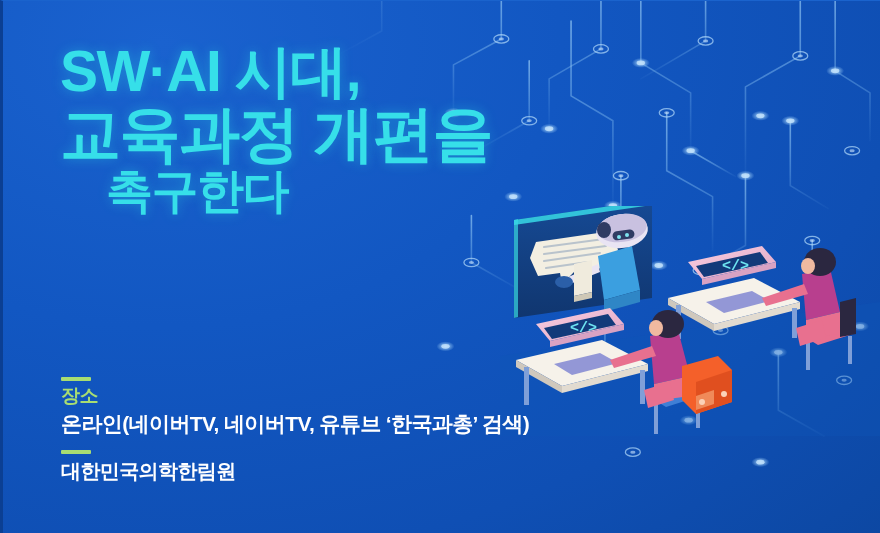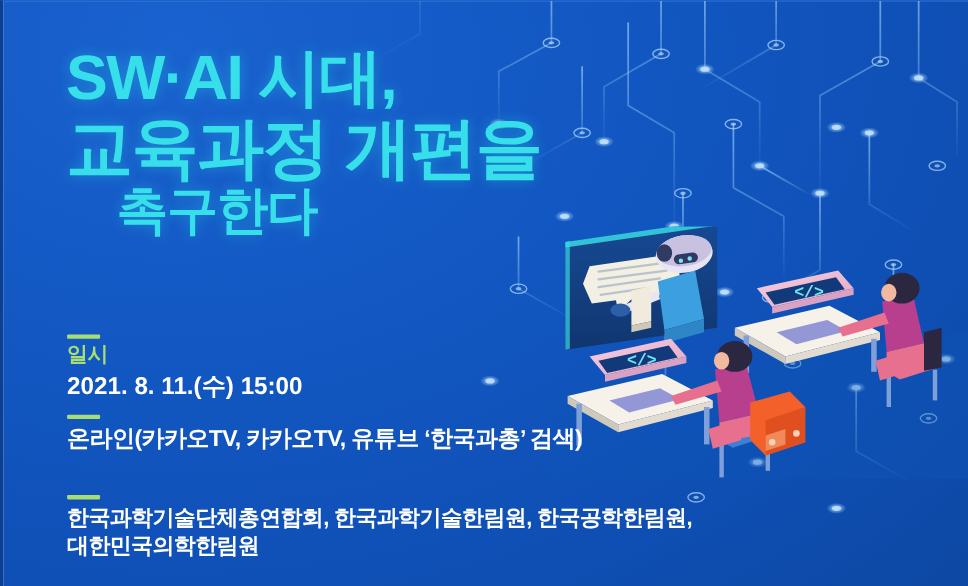--- a/index.html
+++ b/index.html
@@ -333,30 +333,25 @@
       <g>
         <path d="M182 160 L218 150 L232 164 L232 196 L196 208 L182 194 Z" fill="#f4602a"></path>
         <path d="M196 176 L232 164 L232 196 L196 208 Z" fill="#e04f1f"></path>
         <path d="M196 190 L214 184 L214 198 L196 204 Z" fill="#f08a5a"></path>
         <circle cx="202" cy="196" r="3" fill="#fbd2b8"></circle>
         <circle cx="224" cy="188" r="3" fill="#fbd2b8"></circle>
       </g>
     </g>
   </svg>
 
-  <div class="info" id="info-date">
-    <div class="accent-bar"></div>
-    <div class="info-label">일시</div>
-    <div class="info-value">2021. 8. 11.(수) 15:00</div>
-  </div>
 
   <div class="info" id="info-venue">
     <div class="accent-bar"></div>
-    <div class="info-value">온라인(카카오TV, 카카오TV, 유튜브 ‘한국과총’ 검색)</div>
+    <div class="info-label">장소</div>
+    <div class="info-value">온라인(네이버TV, 네이버TV, 유튜브 ‘한국과총’ 검색)</div>
   </div>
 
   <div class="info" id="info-host">
     <div class="accent-bar"></div>
-    <div class="info-value">한국과학기술단체총연합회, 한국과학기술한림원, 한국공학한림원,</div>
     <div class="info-value">대한민국의학한림원</div>
   </div>
 
 </div>
 
 </body></html>

